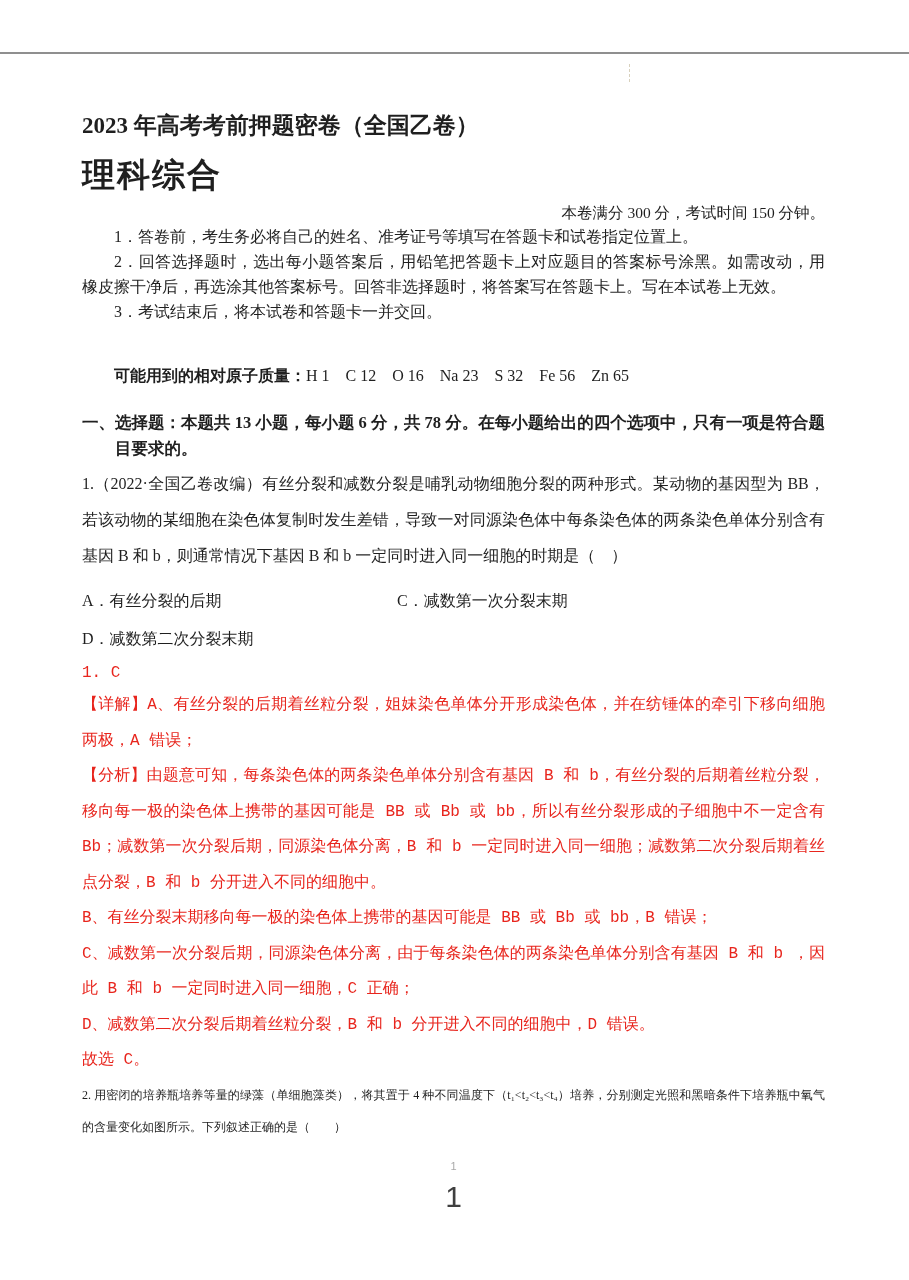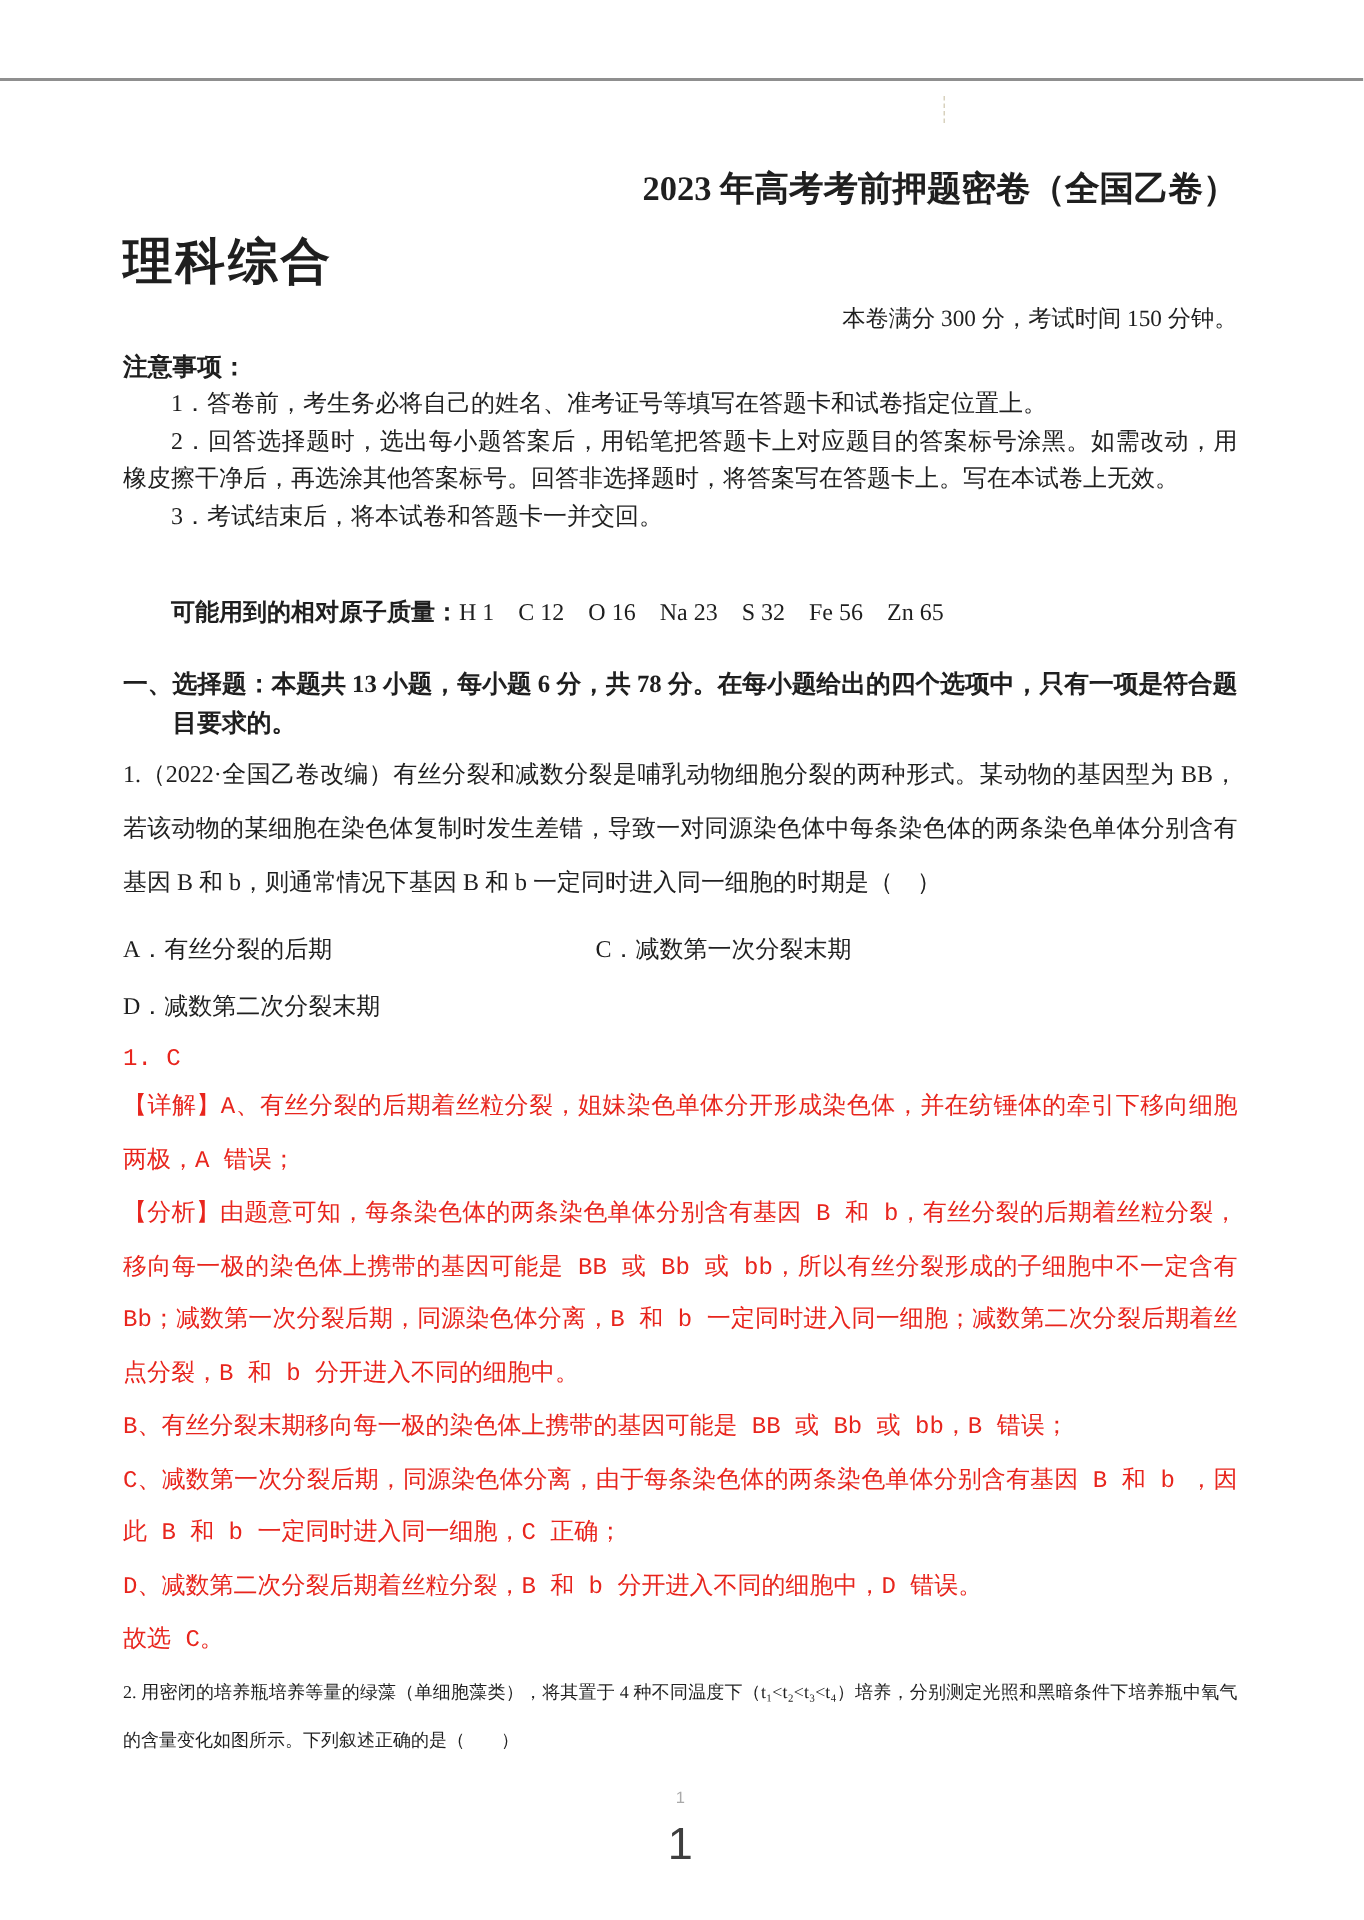--- a/index.html
+++ b/index.html
@@ -3,21 +3,21 @@
 <meta charset="utf-8">
 <style>
   html,body{margin:0;padding:0;background:#ffffff;}
   .page{
     width:909px;height:1280px;position:relative;overflow:hidden;background:#ffffff;
     font-family:"Liberation Serif","DejaVu Serif",serif;color:#1f1f1f;
   }
   .content{padding:0 84px 0 82px;}
   .top-rule{margin-top:52px;height:2px;background:#8f8f8f;}
   .artifact-dash{position:absolute;left:629px;top:64px;height:18px;width:0;border-left:1px dashed #d8d1bd;}
-  .doc-title{margin-top:58px;text-align:right;font-weight:bold;font-size:23px;line-height:28px;}
+  .doc-title{margin-top:58px;text-align:left;font-weight:bold;font-size:23px;line-height:28px;}
   .subject-title{margin-top:14px;text-align:left;font-weight:bold;font-size:33px;line-height:42px;letter-spacing:2px;}
   .exam-info{margin-top:6px;text-align:right;font-size:15.5px;line-height:22px;}
   .notice-head{margin-top:8px;font-weight:bold;font-size:16.5px;line-height:25px;}
   .notice-item{font-size:16px;line-height:25px;text-indent:2em;text-align:justify;}
   .atomic-line{margin-top:40px;font-size:16px;line-height:24px;text-indent:2em;}
   .atomic-label{font-weight:bold;}
   .section-head{margin-top:22px;font-weight:bold;font-size:16.5px;line-height:25.5px;
     padding-left:2em;text-indent:-2em;text-align:justify;}
   .qa{font-size:16px;line-height:36px;text-align:justify;}
   .stem{margin-top:5px;}
@@ -38,21 +38,20 @@
 
 <div class="page">
   <div class="artifact-dash"></div>
   <div class="top-rule"></div>
   <div class="content">
 
     <div class="doc-title">2023 年高考考前押题密卷（全国乙卷）</div>
     <div class="subject-title">理科综合</div>
     <div class="exam-info">本卷满分 300 分，考试时间 150 分钟。</div>
 
-    <div class="notice-head">注意事项：</div>
     <div class="notice-item">1．答卷前，考生务必将自己的姓名、准考证号等填写在答题卡和试卷指定位置上。</div>
     <div class="notice-item">2．回答选择题时，选出每小题答案后，用铅笔把答题卡上对应题目的答案标号涂黑。如需改动，用橡皮擦干净后，再选涂其他答案标号。回答非选择题时，将答案写在答题卡上。写在本试卷上无效。</div>
     <div class="notice-item">3．考试结束后，将本试卷和答题卡一并交回。</div>
 
     <div class="atomic-line">
       <span class="atomic-label">可能用到的相对原子质量：</span><span>H 1　C 12　O 16　Na 23　S 32　Fe 56　Zn 65</span>
     </div>
 
     <div class="section-head">一、选择题：本题共 13 小题，每小题 6 分，共 78 分。在每小题给出的四个选项中，只有一项是符合题目要求的。</div>
 

